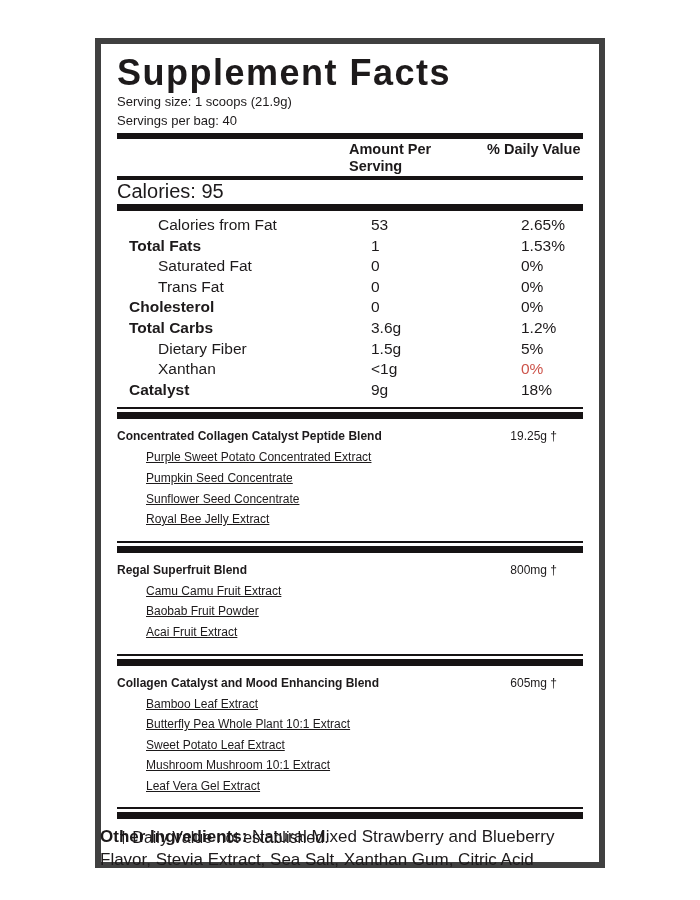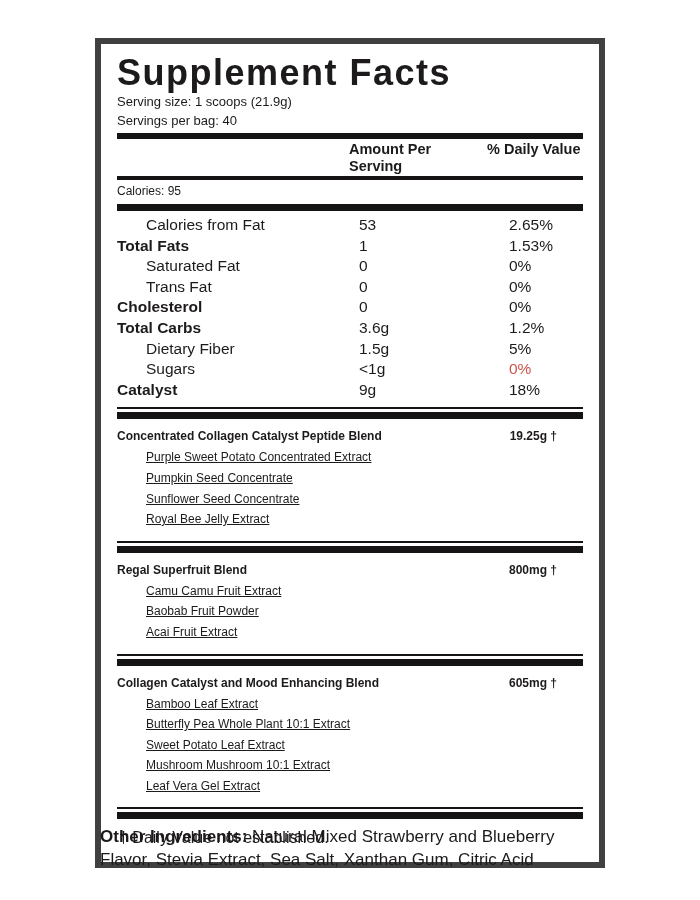--- a/index.html
+++ b/index.html
@@ -37,44 +37,44 @@
 
   .col-header {
     display: grid;
     grid-template-columns: 232px 138px 1fr;
     font-weight: bold;
     font-size: 14.5px;
     line-height: 17px;
     padding: 2px 0 1px 0;
   }
   .calories-row {
-    font-size: 12px;
+    font-size: 20px;
     line-height: 21px;
     padding: 1px 0 2px 0;
   }
-  .rows { padding: 4px 0 5px 0; }
+  .rows { padding: 4px 0 5px 0; margin-left: 12px; }
   .nutrient-row {
     display: grid;
     grid-template-columns: 242px 150px 1fr;
     font-size: 15.5px;
     line-height: 20.6px;
   }
   .nutrient-row .name.indent { padding-left: 29px; }
   .nutrient-row .name.bold { font-weight: bold; }
 
   .blend { padding: 7px 0 9px 0; }
   .blend-header {
     display: flex;
     justify-content: space-between;
     font-size: 12px;
     line-height: 21px;
     gap: 32px;
   }
   .blend-header .blend-name { font-weight: bold; }
-  .blend-header .blend-amount { padding-right: 26px; font-weight: bold; text-align: right; }
+  .blend-header .blend-amount { padding-right: 26px; font-weight: normal; text-align: right; }
   .blend-ingredient {
     font-size: 12px;
     line-height: 20.6px;
     padding-left: 29px;
     text-decoration: underline;
   }
   .footnote {
     font-size: 16px;
     line-height: 20px;
     padding: 9px 0 4px 2px;
@@ -140,21 +140,21 @@
         <span class="name bold">Total Carbs</span>
         <span class="amount">3.6g</span>
         <span class="dv">1.2%</span>
       </div>
       <div class="nutrient-row">
         <span class="name indent">Dietary Fiber</span>
         <span class="amount">1.5g</span>
         <span class="dv">5%</span>
       </div>
       <div class="nutrient-row">
-        <span class="name indent">Sugars</span>
+        <span class="name indent">Xanthan</span>
         <span class="amount">&lt;1g</span>
         <span class="dv" style="color: rgb(205, 84, 75);">0%</span>
       </div>
       <div class="nutrient-row">
         <span class="name bold">Catalyst</span>
         <span class="amount">9g</span>
         <span class="dv">18%</span>
       </div>
     </div>
 

